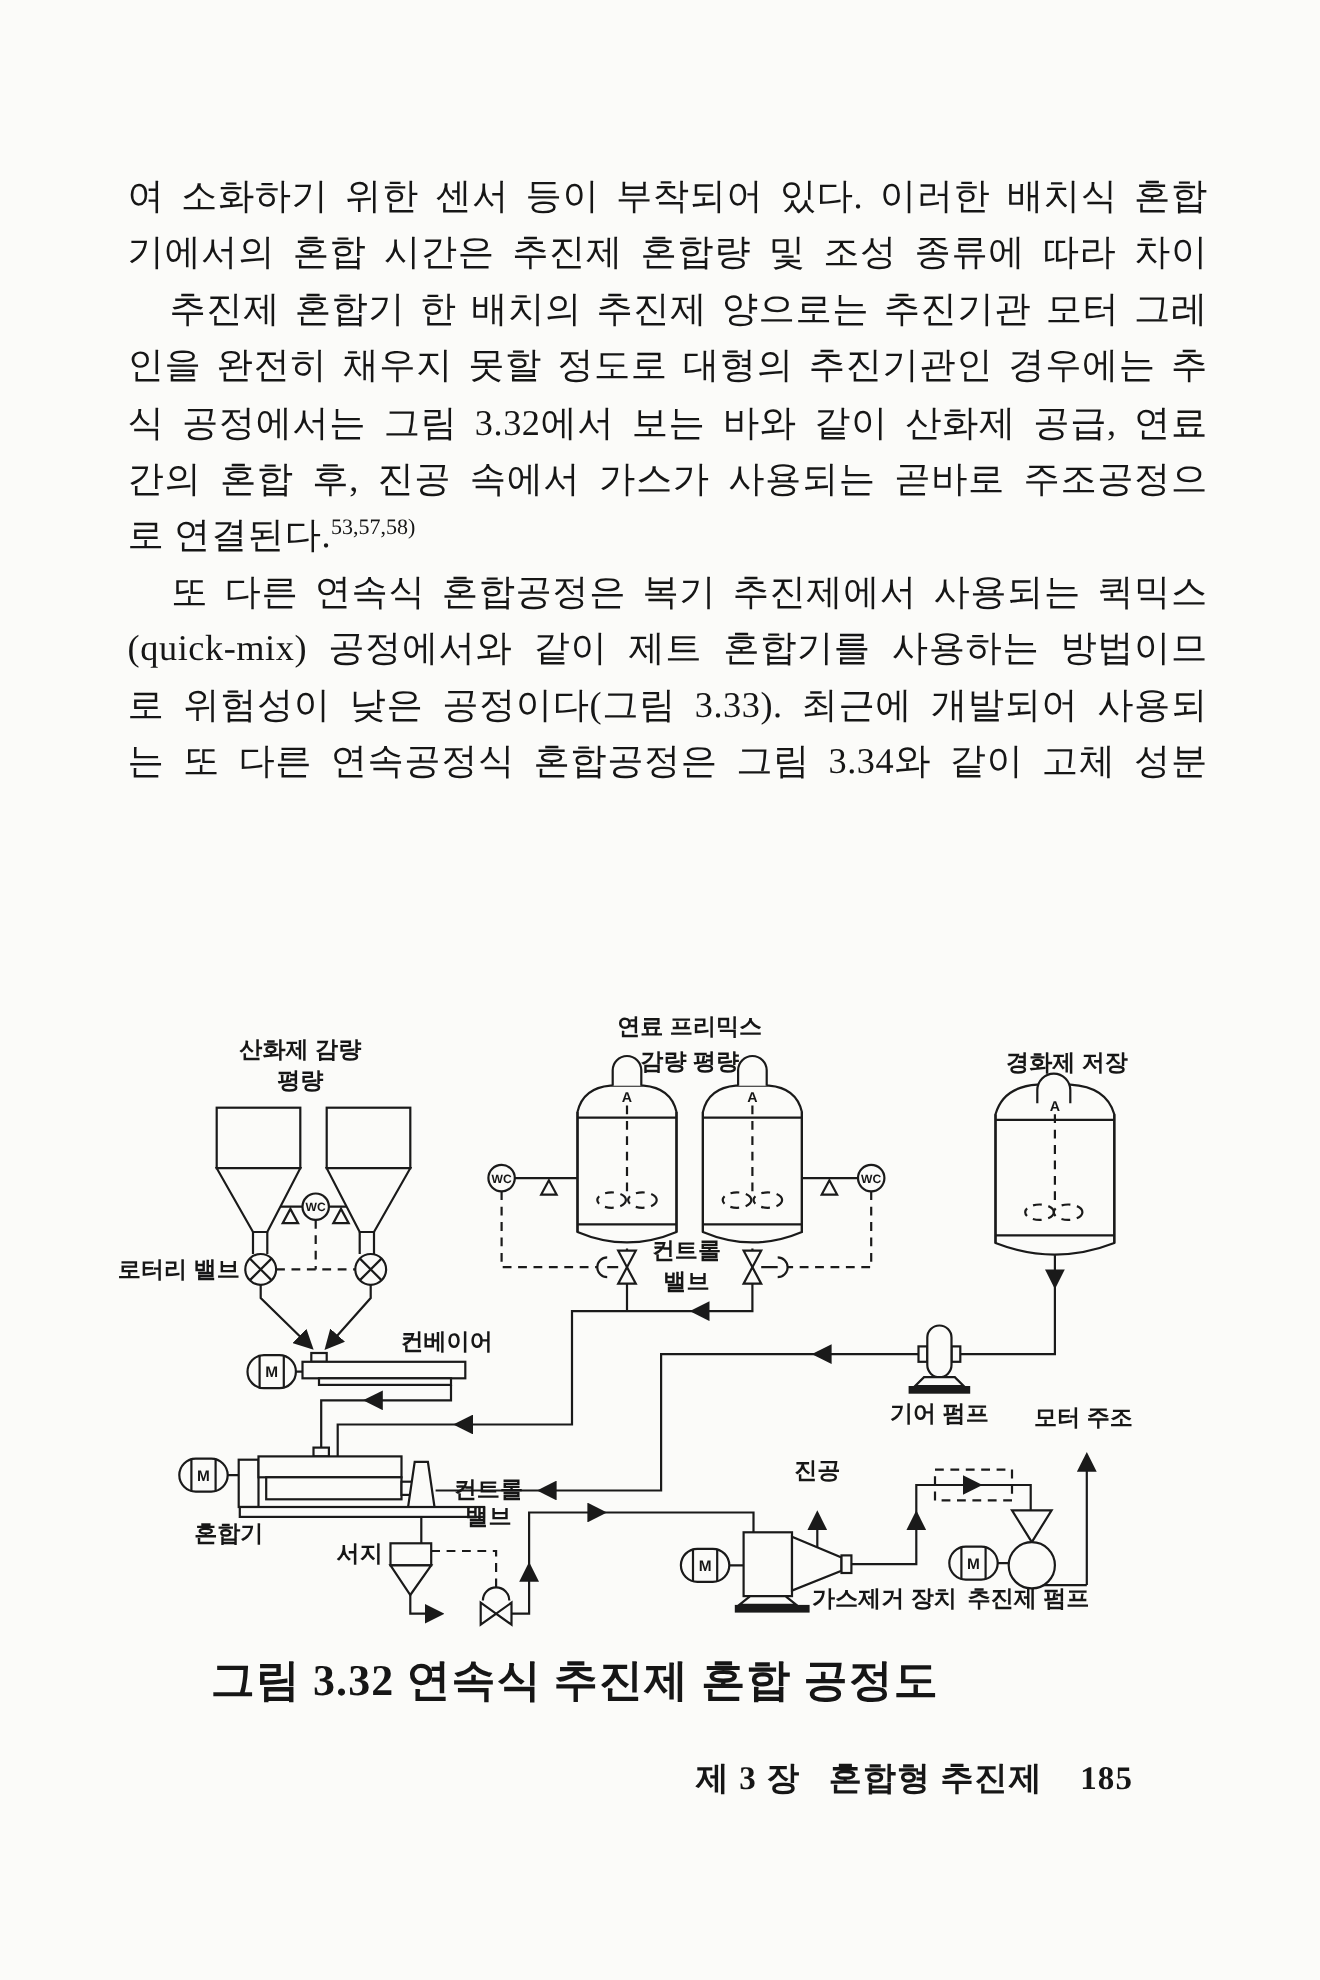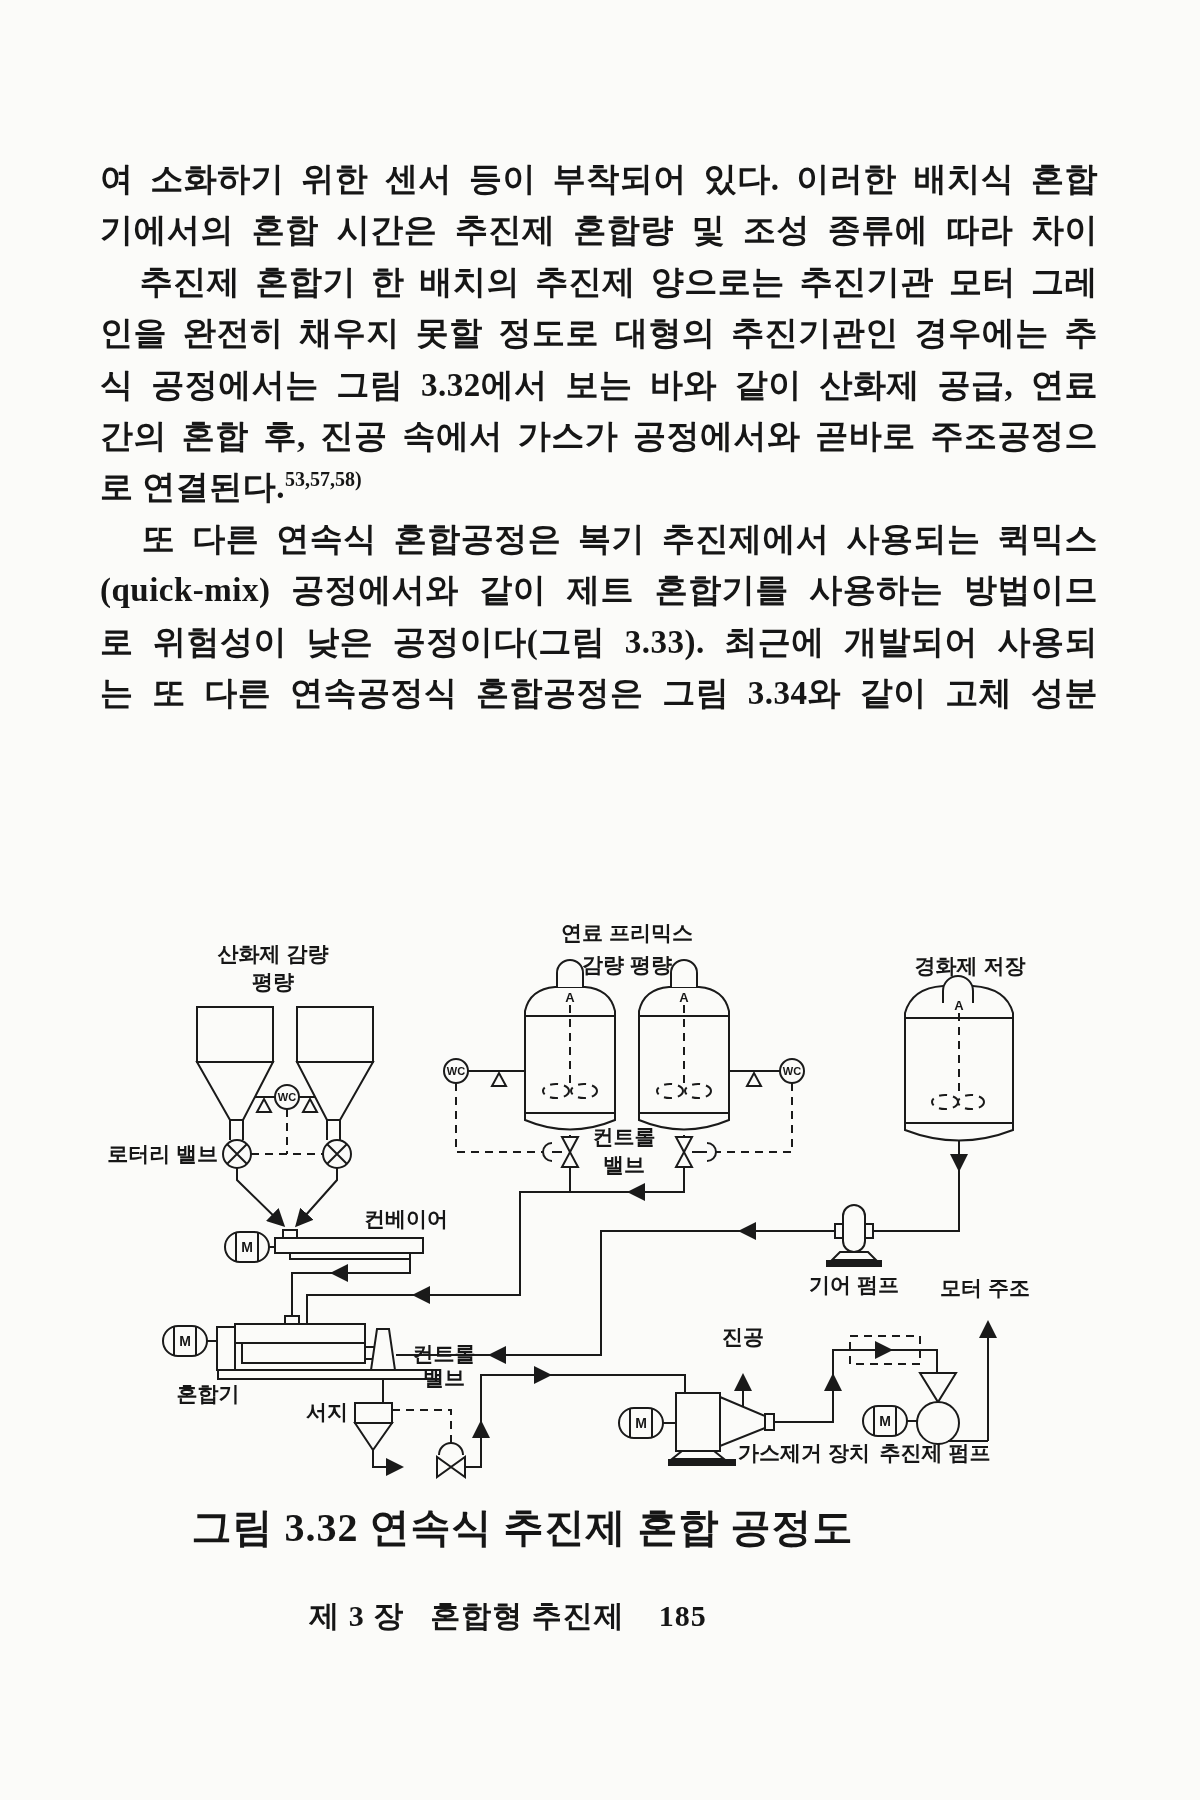--- a/index.html
+++ b/index.html
@@ -7,31 +7,32 @@
     width:1200px;height:1800px;position:relative;
     background:#fbfbf9;color:#161616;
     font-family:"Liberation Serif","DejaVu Serif",serif;
     overflow:hidden;
   }
   .text-block{position:absolute;top:154px;left:100px;width:998px;}
   .bl{
     font-size:33px;line-height:51.4px;height:51.4px;
     letter-spacing:0.5px;white-space:pre-wrap;
     text-align:justify;text-align-last:justify;
-    font-weight:700;
+    font-weight:400;
+    margin-left:16px;
   }
   .bl.end{text-align-last:left;}
   sup.fn{font-size:20px;vertical-align:super;line-height:0;letter-spacing:0;}
   .caption{
     position:absolute;top:1500px;left:100px;width:845px;
     text-align:center;font-size:40px;font-weight:700;letter-spacing:1px;
   }
   .footer{
     position:absolute;top:1596px;left:0;width:1016px;
-    text-align:center;font-size:30px;font-weight:700;letter-spacing:1px;
+    text-align:right;font-size:30px;font-weight:700;letter-spacing:1px;padding-left:14px;
   }
   .footer .chap-title{margin-left:26px;}
   .footer .pgnum{margin-left:34px;font-weight:700;}
   svg{position:absolute;left:90px;top:795px;}
   svg text{
     font-family:"Liberation Sans","DejaVu Sans",sans-serif;
     font-weight:700;font-size:21px;fill:#161616;
   }
   svg text.sym{font-size:11px;}
   svg text.msym{font-size:14px;}
@@ -43,21 +44,21 @@
 </style>
 </head>
 <body>
 
 <div class="text-block">
   <div class="bl">여 소화하기 위한 센서 등이 부착되어 있다. 이러한 배치식 혼합</div>
   <div class="bl">기에서의 혼합 시간은 추진제 혼합량 및 조성 종류에 따라 차이</div>
   <div class="bl">　추진제 혼합기 한 배치의 추진제 양으로는 추진기관 모터 그레</div>
   <div class="bl">인을 완전히 채우지 못할 정도로 대형의 추진기관인 경우에는 추</div>
   <div class="bl">식 공정에서는 그림 3.32에서 보는 바와 같이 산화제 공급, 연료</div>
-  <div class="bl">간의 혼합 후, 진공 속에서 가스가 공정에서와 곧바로 주조공정으</div>
+  <div class="bl">간의 혼합 후, 진공 속에서 가스가 사용되는 곧바로 주조공정으</div>
   <div class="bl end"><span>로 연결된다.</span><sup class="fn">53,57,58)</sup></div>
   <div class="bl">　또 다른 연속식 혼합공정은 복기 추진제에서 사용되는 퀵믹스</div>
   <div class="bl">(quick-mix) 공정에서와 같이 제트 혼합기를 사용하는 방법이므</div>
   <div class="bl">로 위험성이 낮은 공정이다(그림 3.33). 최근에 개발되어 사용되</div>
   <div class="bl">는 또 다른 연속공정식 혼합공정은 그림 3.34와 같이 고체 성분</div>
 </div>
 
 <svg width="1010" height="700" viewBox="0 0 1010 700">
   <defs>
     <marker id="ah" markerWidth="9" markerHeight="9" refX="7.5" refY="4.5" orient="auto-start-reverse" viewBox="0 0 9 9">

